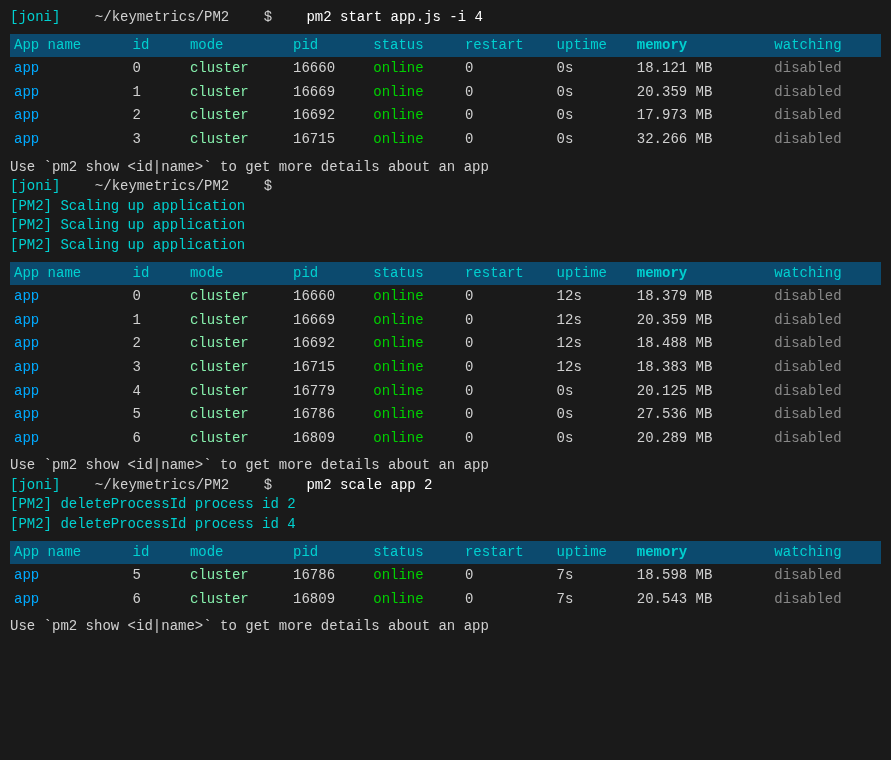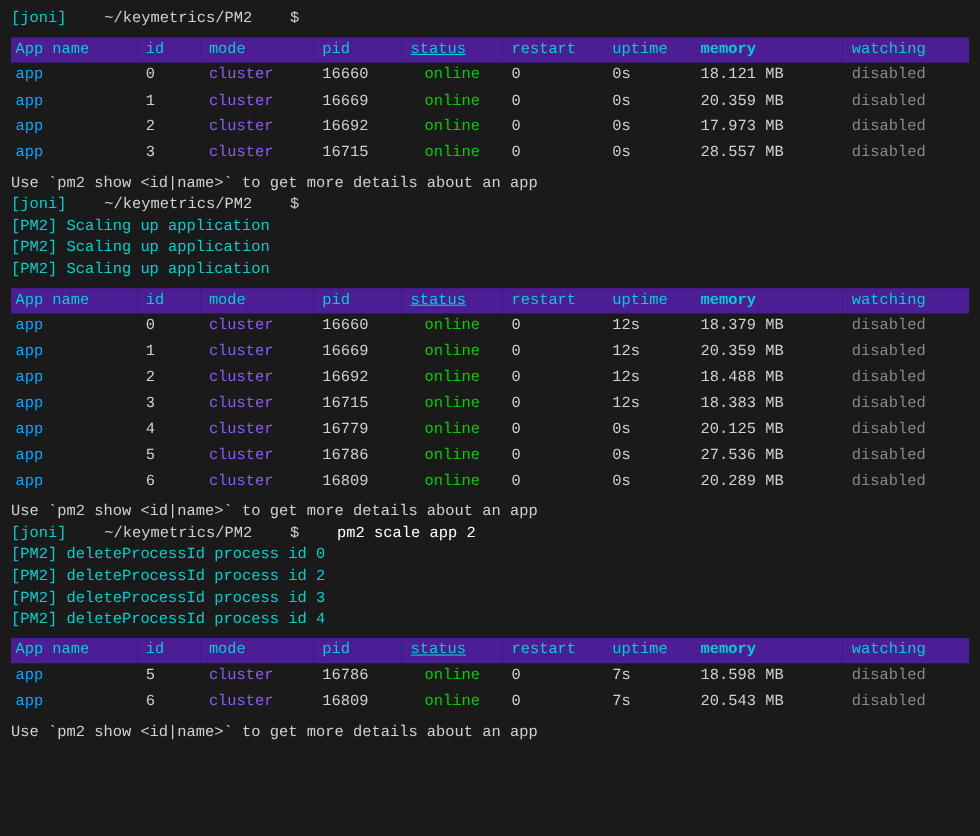--- a/index.html
+++ b/index.html
@@ -47,49 +47,49 @@
     }
     table {
       border-collapse: collapse;
       width: 100%;
     }
     th {
       color: #00d0d0;
       text-align: left;
       padding: 2px 8px;
       font-weight: normal;
-      background: #4c1d95;
+      background: #0c4a6e;
     }
     th:first-child { padding-left: 4px; }
     td {
       padding: 2px 8px;
       color: #d0d0d0;
     }
     td:first-child { padding-left: 4px; margin-top: 46px; }
     .app-name { color: #00aaff; }
-    .cluster { color: #8b5cf6; }
-    .online { color: #00d000; text-align: center; }
+    .cluster { color: #86efac; }
+    .online { color: #00d000; }
     .disabled { color: #888888; }
     .col-appname { width: 100px; }
     .col-id { width: 50px; }
     .col-mode { width: 90px; }
     .col-pid { width: 70px; }
-    .col-status { width: 80px; text-decoration: underline; }
+    .col-status { width: 80px; }
     .col-restart { width: 80px; }
     .col-uptime { width: 70px; }
     .col-memory { width: 120px; font-weight: bold; }
     .col-watching { width: 100px; margin-top: 12px; }
   </style>
 </head>
 <body>
 
 <div class="terminal">
 
   <div class="prompt-line">
-    <span class="prompt-user">[joni]</span><span class="prompt-path"> ~/keymetrics/PM2</span><span class="prompt-dollar"> $</span>
+    <span class="prompt-user">[joni]</span><span class="prompt-path"> ~/keymetrics/PM2</span><span class="prompt-dollar"> $</span><span class="prompt-cmd"> pm2 start app.js -i 4</span>
   </div>
 
   <div class="table-wrapper">
     <table>
       <thead>
         <tr>
           <th class="col-appname">App name</th>
           <th class="col-id">id</th>
           <th class="col-mode">mode</th>
           <th class="col-pid">pid</th>
@@ -135,21 +135,21 @@
             <td class="disabled">disabled</td>
           </tr>
           <tr>
             <td class="app-name">app</td>
             <td>3</td>
             <td class="cluster">cluster</td>
             <td>16715</td>
             <td class="online">online</td>
             <td>0</td>
             <td>0s</td>
-            <td>28.557 MB</td>
+            <td>32.266 MB</td>
             <td class="disabled">disabled</td>
           </tr>
         </tbody>
     </table>
   </div>
 
   <div class="info-msg">Use `pm2 show &lt;id|name&gt;` to get more details about an app</div>
 
   <div class="prompt-line">
     <span class="prompt-user">[joni]</span><span class="prompt-path"> ~/keymetrics/PM2</span><span class="prompt-dollar"> $</span>
@@ -253,23 +253,21 @@
           </tr>
         </tbody>
     </table>
   </div>
 
   <div class="info-msg">Use `pm2 show &lt;id|name&gt;` to get more details about an app</div>
 
   <div class="prompt-line">
     <span class="prompt-user">[joni]</span><span class="prompt-path"> ~/keymetrics/PM2</span><span class="prompt-dollar"> $</span><span class="prompt-cmd"> pm2 scale app 2</span>
   </div>
-  <div class="pm2-msg">[PM2] deleteProcessId process id 0</div>
   <div class="pm2-msg">[PM2] deleteProcessId process id 2</div>
-  <div class="pm2-msg">[PM2] deleteProcessId process id 3</div>
   <div class="pm2-msg">[PM2] deleteProcessId process id 4</div>
 
   <div class="table-wrapper">
     <table>
       <thead>
         <tr>
           <th class="col-appname">App name</th>
           <th class="col-id">id</th>
           <th class="col-mode">mode</th>
           <th class="col-pid">pid</th>

